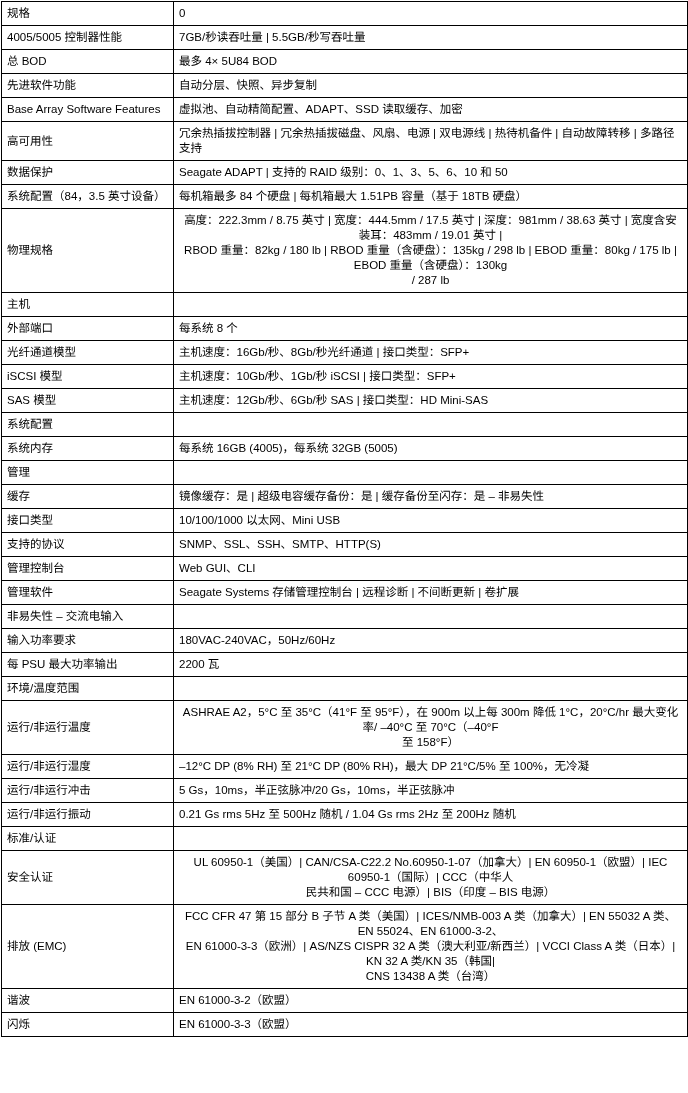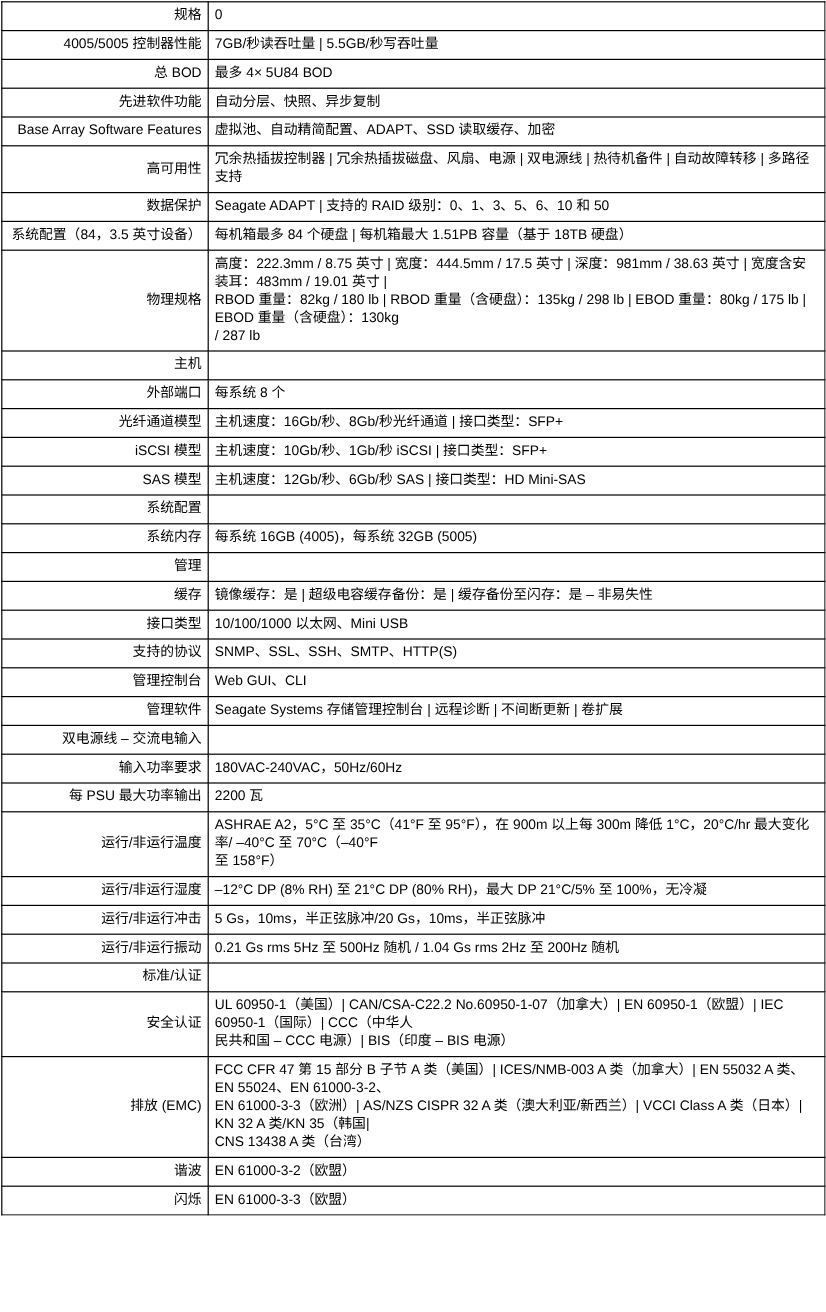--- a/index.html
+++ b/index.html
@@ -32,29 +32,28 @@
     border: 1px solid #000000;
     vertical-align: middle;
     font-size: 11.5px;
     line-height: 15px;
     padding: 4px 5px 4px 5px;
     word-wrap: break-word;
     overflow-wrap: break-word;
   }
   td.label-cell {
     vertical-align: middle;
-    text-align: right;
   }
   td.value-cell {
     vertical-align: middle;
   }
   
   tr.tall td { vertical-align: middle; }
 
-  .val-line { display: block; }
+  .val-line { display: block; text-align: center; }
   .empty-cell { min-height: 15px; }
 </style>
 </head>
 <body>
 
 <div id="spec-sheet">
   <table class="spec-table">
     <colgroup>
       <col class="col-label">
       <col class="col-value">
@@ -146,30 +145,34 @@
         </tr>
         <tr>
           <td class="label-cell">管理控制台</td>
           <td class="value-cell">Web GUI、CLI</td>
         </tr>
         <tr>
           <td class="label-cell">管理软件</td>
           <td class="value-cell">Seagate Systems 存储管理控制台 | 远程诊断 | 不间断更新 | 卷扩展</td>
         </tr>
         <tr>
-          <td class="label-cell">双电源线 – 交流电输入</td>
+          <td class="label-cell">非易失性 – 交流电输入</td>
           <td class="value-cell empty-cell">&nbsp;</td>
         </tr>
         <tr>
           <td class="label-cell">输入功率要求</td>
           <td class="value-cell">180VAC-240VAC，50Hz/60Hz</td>
         </tr>
         <tr>
           <td class="label-cell">每 PSU 最大功率输出</td>
           <td class="value-cell">2200 瓦</td>
+        </tr>
+        <tr>
+          <td class="label-cell">环境/温度范围</td>
+          <td class="value-cell empty-cell">&nbsp;</td>
         </tr>
         <tr class="tall">
           <td class="label-cell">运行/非运行温度</td>
           <td class="value-cell">
             <span class="val-line">ASHRAE A2，5°C 至 35°C（41°F 至 95°F），在 900m 以上每 300m 降低 1°C，20°C/hr 最大变化率/ –40°C 至 70°C（–40°F</span>
             <span class="val-line">至 158°F）</span>
           </td>
         </tr>
         <tr>
           <td class="label-cell">运行/非运行湿度</td>

